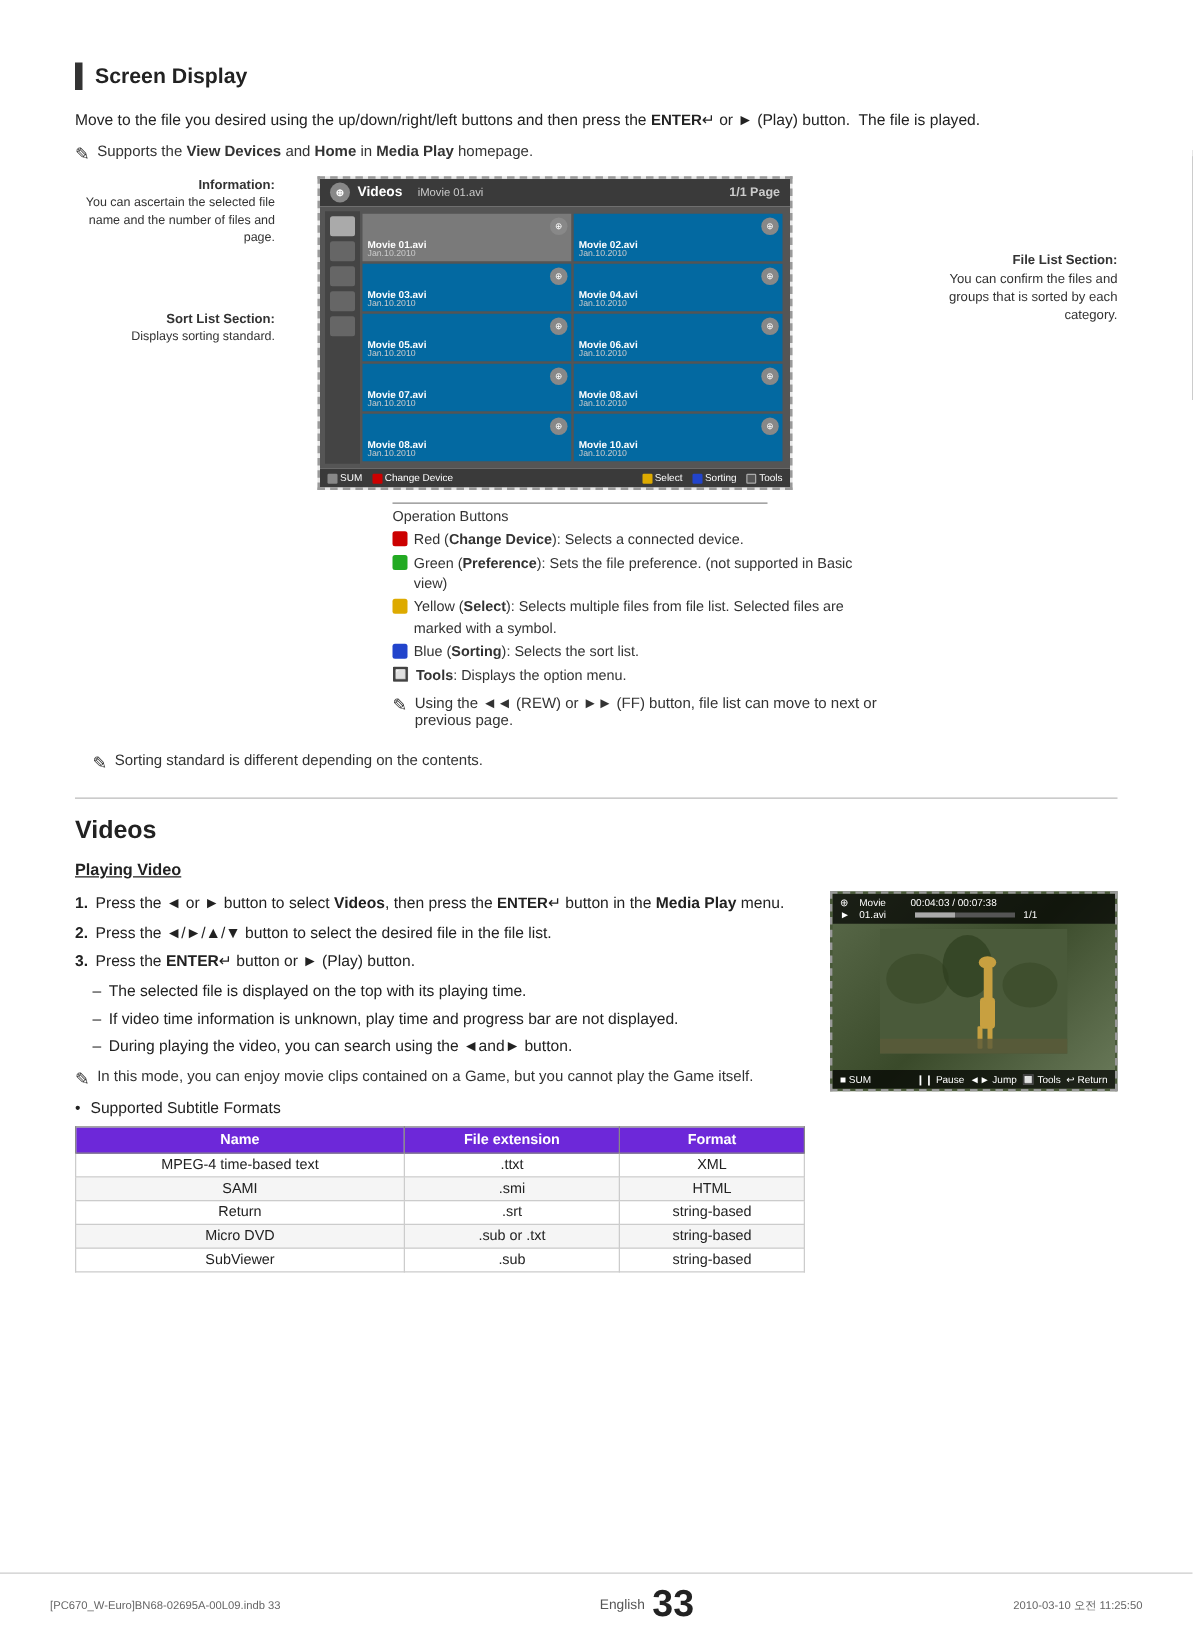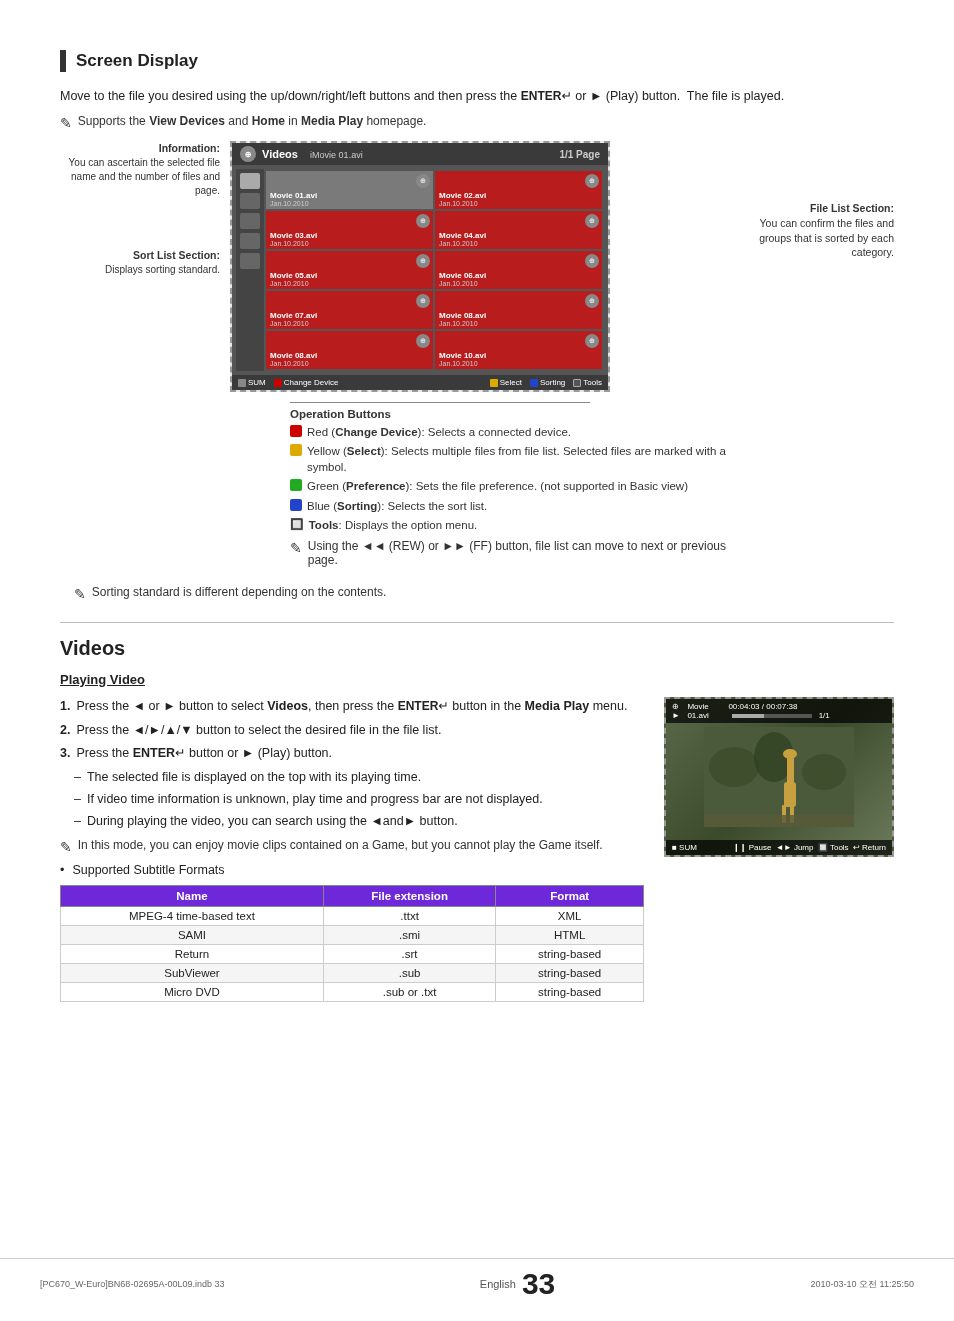--- a/index.html
+++ b/index.html
@@ -95,20 +95,21 @@
       font-size: 14px;
       flex-shrink: 0;
       margin-top: 1px;
     }
 
     
     .diagram-area {
       display: flex;
       margin-bottom: 20px;
       margin-top: 10px;
+      gap: 24px;
     }
     .diagram-labels-left {
       width: 170px;
       flex-shrink: 0;
       text-align: right;
       padding-right: 10px;
       font-size: 10.5px;
       color: #333;
     }
     .label-block {
@@ -196,21 +197,21 @@
       background: #aaa;
     }
     .tv-grid {
       flex: 1;
       display: grid;
       grid-template-columns: 1fr 1fr;
       gap: 2px;
       padding: 2px;
     }
     .tv-file-item {
-      background: #b91c1c;
+      background: #0369a1;
       height: 38px;
       display: flex;
       flex-direction: column;
       justify-content: flex-end;
       padding: 2px 4px;
       position: relative;
     }
     .tv-file-item.featured {
       background: #7a7a7a;
     }
@@ -258,21 +259,21 @@
     }
 
     
     .operation-section {
       margin-top: 10px;
       font-size: 11.5px;
       color: #333;
     }
     .operation-title {
       font-size: 11.5px;
-      font-weight: bold;
+      font-weight: normal;
       margin-bottom: 4px;
     }
     .op-item {
       display: flex;
       align-items: flex-start;
       margin-bottom: 3px;
       font-size: 11.5px;
       line-height: 1.4;
     }
     .op-color-btn {
@@ -676,26 +677,26 @@
 
       <div class="operation-section">
         <div style="border-top: 1px solid #888; width: 300px; margin: 8px 0 5px 60px;"></div>
         <div style="padding-left: 60px;">
           <div class="operation-title">Operation Buttons</div>
           <div class="op-item">
             <div class="op-color-btn" style="background:#cc0000;"></div>
             <span>Red (<span class="bold">Change Device</span>): Selects a connected device.</span>
           </div>
           <div class="op-item">
+            <div class="op-color-btn" style="background:#22aa22;"></div>
+            <span>Green (<span class="bold">Preference</span>): Sets the file preference. (not supported in Basic view)</span>
+          </div>
+          <div class="op-item">
             <div class="op-color-btn" style="background:#ddaa00;"></div>
             <span>Yellow (<span class="bold">Select</span>): Selects multiple files from file list. Selected files are marked with a symbol.</span>
-          </div>
-          <div class="op-item">
-            <div class="op-color-btn" style="background:#22aa22;"></div>
-            <span>Green (<span class="bold">Preference</span>): Sets the file preference. (not supported in Basic view)</span>
           </div>
           <div class="op-item">
             <div class="op-color-btn" style="background:#2244cc;"></div>
             <span>Blue (<span class="bold">Sorting</span>): Selects the sort list.</span>
           </div>
           <div class="op-item">
             <span style="margin-right:5px; font-size:11px;">🔲</span>
             <span><span class="bold">Tools</span>: Displays the option menu.</span>
           </div>
           <div class="note" style="margin-top:6px;">
@@ -779,27 +780,27 @@
             <td>SAMI</td>
             <td>.smi</td>
             <td>HTML</td>
           </tr>
           <tr>
             <td>Return</td>
             <td>.srt</td>
             <td>string-based</td>
           </tr>
           <tr>
-            <td>SubViewer</td>
-            <td>.sub</td>
+            <td>Micro DVD</td>
+            <td>.sub or .txt</td>
             <td>string-based</td>
           </tr>
           <tr>
-            <td>Micro DVD</td>
-            <td>.sub or .txt</td>
+            <td>SubViewer</td>
+            <td>.sub</td>
             <td>string-based</td>
           </tr>
         </tbody>
       </table>
     </div>
 
     <div class="videos-right">
       <div class="video-player">
 
         <div class="video-player-overlay">

